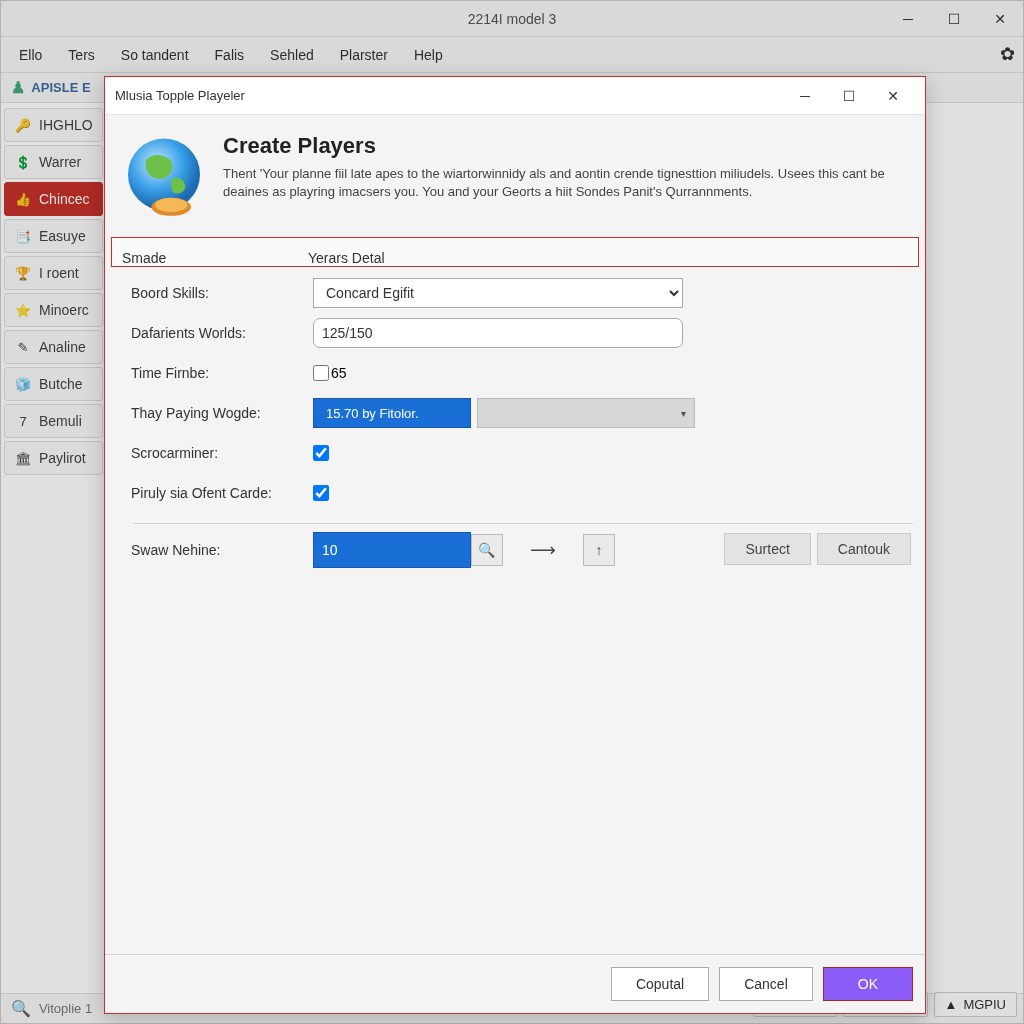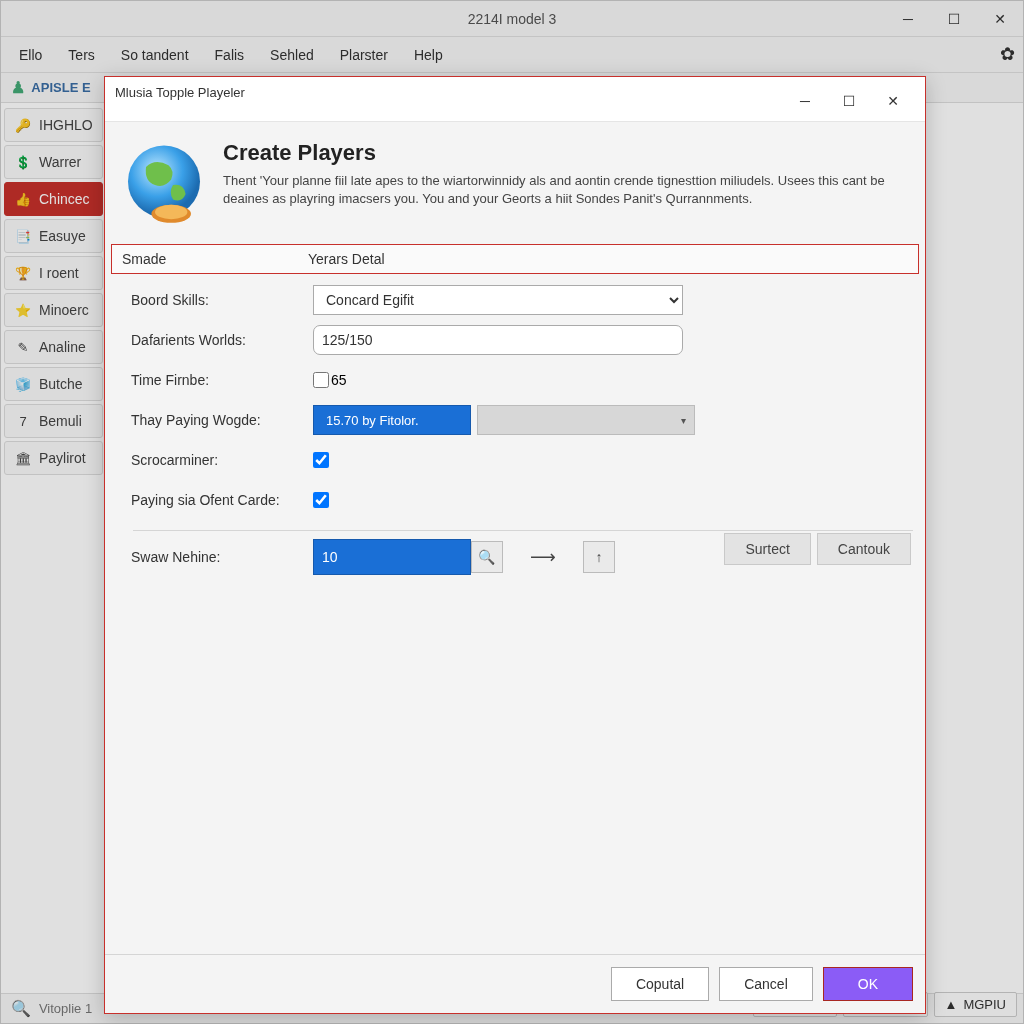--- a/index.html
+++ b/index.html
@@ -30,32 +30,32 @@
 .main-footer .footer-text { font-size: 13px; color: #777; }
 .footer-right { position: absolute; right: 6px; bottom: 6px; display: flex; gap: 6px; }
 .footer-btn { display: flex; align-items: center; gap: 6px; font-size: 13px; color: #333; border: 1px solid #ccc; background: #fdfdfd; padding: 4px 10px; border-radius: 2px; }
 .footer-btn .fb-ic { font-size: 13px; }
 
 
 .overlay { position: absolute; top: 0; left: 0; right: 0; bottom: 0; background: rgba(0,0,0,0.12); }
 
 
 .dialog { position: absolute; top: 76px; left: 104px; width: 822px; height: 938px; background: #f4f4f4; border: 1px solid #c7302b; box-shadow: 0 4px 20px rgba(0,0,0,0.2); display: flex; flex-direction: column; }
-.dlg-titlebar { height: 45px; background: #fff; display: flex; padding: 8px 10px; border-bottom: 1px solid #e5e5e5; }
+.dlg-titlebar { height: 38px; background: #fff; display: flex; align-items: center; padding: 8px 10px; border-bottom: 1px solid #e5e5e5; }
 .dlg-title { font-size: 13px; color: #333; flex: 1; }
 .dlg-win-controls { display: flex; gap: 0; }
 .dlg-win-controls div { width: 44px; height: 32px; display: flex; align-items: center; justify-content: center; color: #333; font-size: 14px; }
 
 .dlg-header { display: flex; padding: 18px 20px 14px 14px; gap: 14px; }
 .globe { width: 90px; height: 90px; flex-shrink: 0; position: relative; }
 .globe svg { width: 100%; height: 100%; }
 .dlg-heading { font-size: 22px; font-weight: 700; color: #222; margin-bottom: 6px; }
 .dlg-desc { font-size: 13px; color: #444; line-height: 1.4; }
 
-.section-row { display: flex; border: 1px solid #c7302b; margin: 0 6px; height: 30px; align-items: center; background: #fafafa; }
+.section-row { display: flex; border: 1px solid #c7302b; margin: 0 6px; height: 30px; align-items: flex-end; background: #fafafa; }
 .section-cell { padding: 0 10px; font-size: 14px; color: #333; }
 .section-cell.c1 { width: 186px; border-right: 0px solid #ddd; }
 
 .form-area { padding: 6px 6px 0 22px; }
 .form-row { display: flex; align-items: center; min-height: 40px; padding: 2px 0; }
 .form-label { width: 186px; font-size: 14px; color: #333; padding-left: 4px; }
 select.ctl, input.ctl, .combo { height: 30px; border: 1px solid #aaa; background: #fff; font-size: 14px; padding: 0 8px; color: #333; }
 select.ctl { width: 370px; }
 input.ctl { width: 370px; border-radius: 7px; }
 .chk { width: 16px; height: 16px; }
@@ -238,21 +238,21 @@
         </div>
       <div class="gray-combo caret"></div>
     </div>
 
     <div class="form-row">
       <div class="form-label">Scrocarminer:</div>
       <input type="checkbox" class="chk" checked="" style="">
     </div>
 
     <div class="form-row">
-      <div class="form-label">Paying sia Ofent Carde:</div>
+      <div class="form-label">Piruly sia Ofent Carde:</div>
       <input type="checkbox" class="chk" checked="" style="">
     </div>
 
     <div class="mid-actions">
       <button class="mid-btn">Surtect</button>
       <button class="mid-btn">Cantouk</button>
     </div>
 
     <hr class="divider">
 

